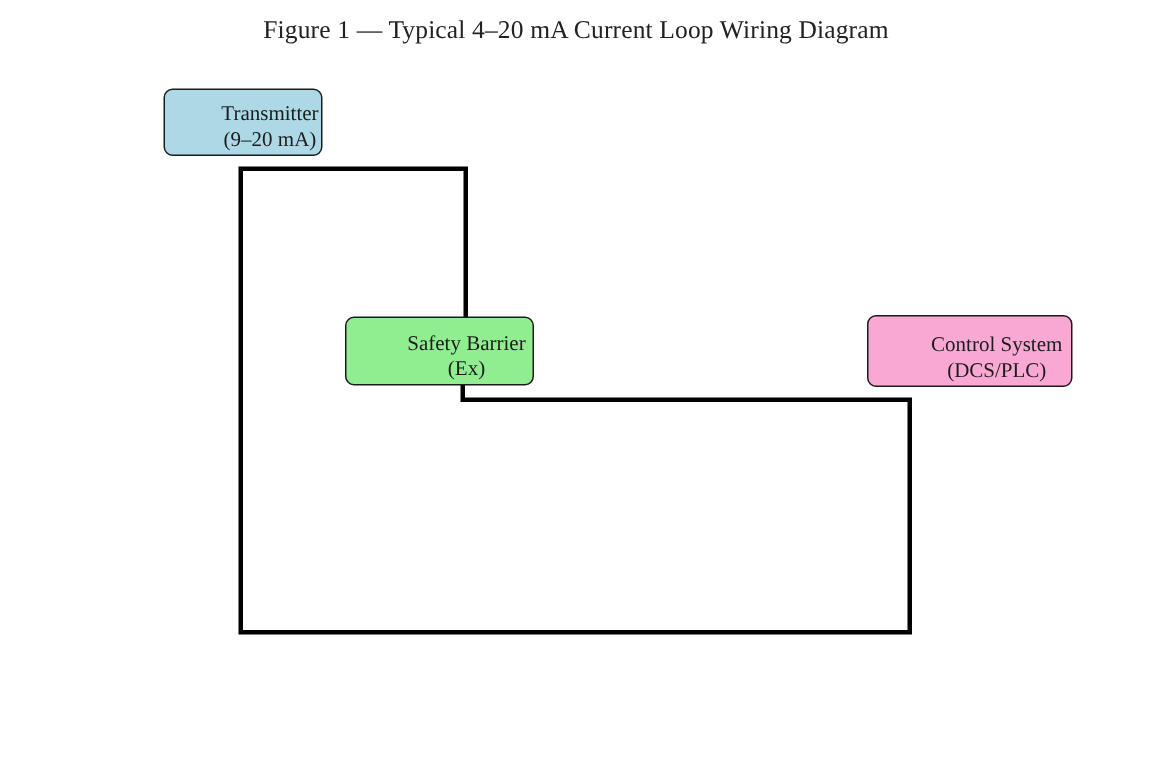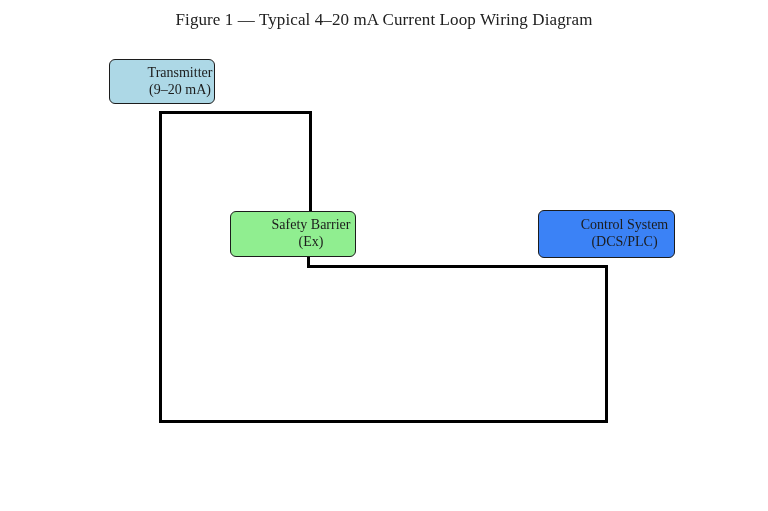--- a/index.html
+++ b/index.html
@@ -33,21 +33,21 @@
     left: 0;
   }
   .node {
     position: absolute;
     box-sizing: border-box;
     border: 1.7px solid #1c1c1c;
     border-radius: 6px;
     display: flex;
     flex-direction: column;
     align-items: center;
-    justify-content: center;
+    justify-content: flex-end;
     font-size: 14px;
     line-height: 1.2;
     color: #1c1c1c;
     text-align: center;
     padding-left: 36px;
   }
   .node-transmitter   { left: 109px; top: 59px;  width: 106px; height: 45px; }
   .node-safety-barrier{ left: 230px; top: 211px; width: 126px; height: 46px; }
   .node-control-system{ left: 538px; top: 210px; width: 137px; height: 48px; }
   .node-line { display: block; }
@@ -67,18 +67,18 @@
   <div class="node node-transmitter" style="background-color: rgb(173, 216, 230);">
     <span class="node-line">Transmitter</span>
     <span class="node-line">(9–20 mA)</span>
   </div>
 
   <div class="node node-safety-barrier" style="background-color: rgb(144, 238, 144);">
     <span class="node-line">Safety Barrier</span>
     <span class="node-line">(Ex)</span>
   </div>
 
-  <div class="node node-control-system" style="background-color: #3b82f6;">
+  <div class="node node-control-system" style="background-color: #f9a8d4; margin-left: 40px;">
     <span class="node-line">Control System</span>
     <span class="node-line">(DCS/PLC)</span>
   </div>
 
 </div>
 
 </body></html>

